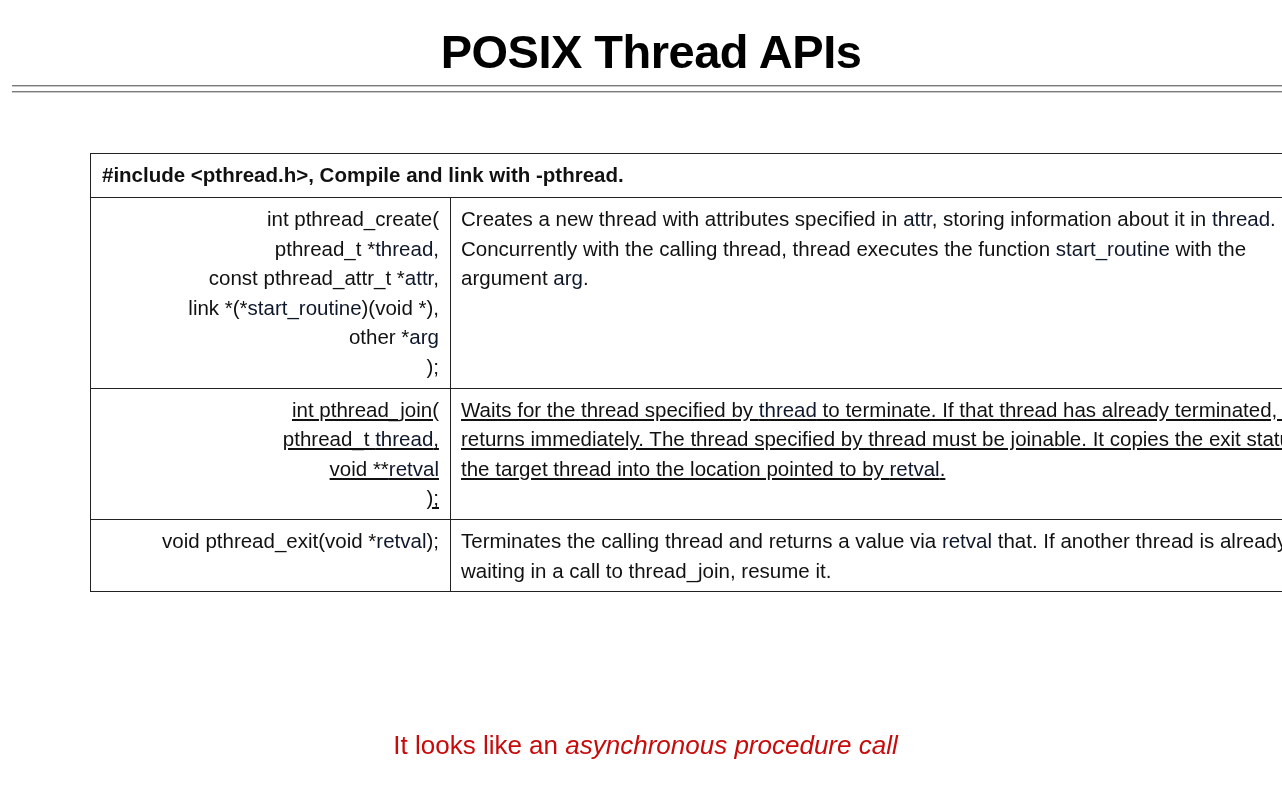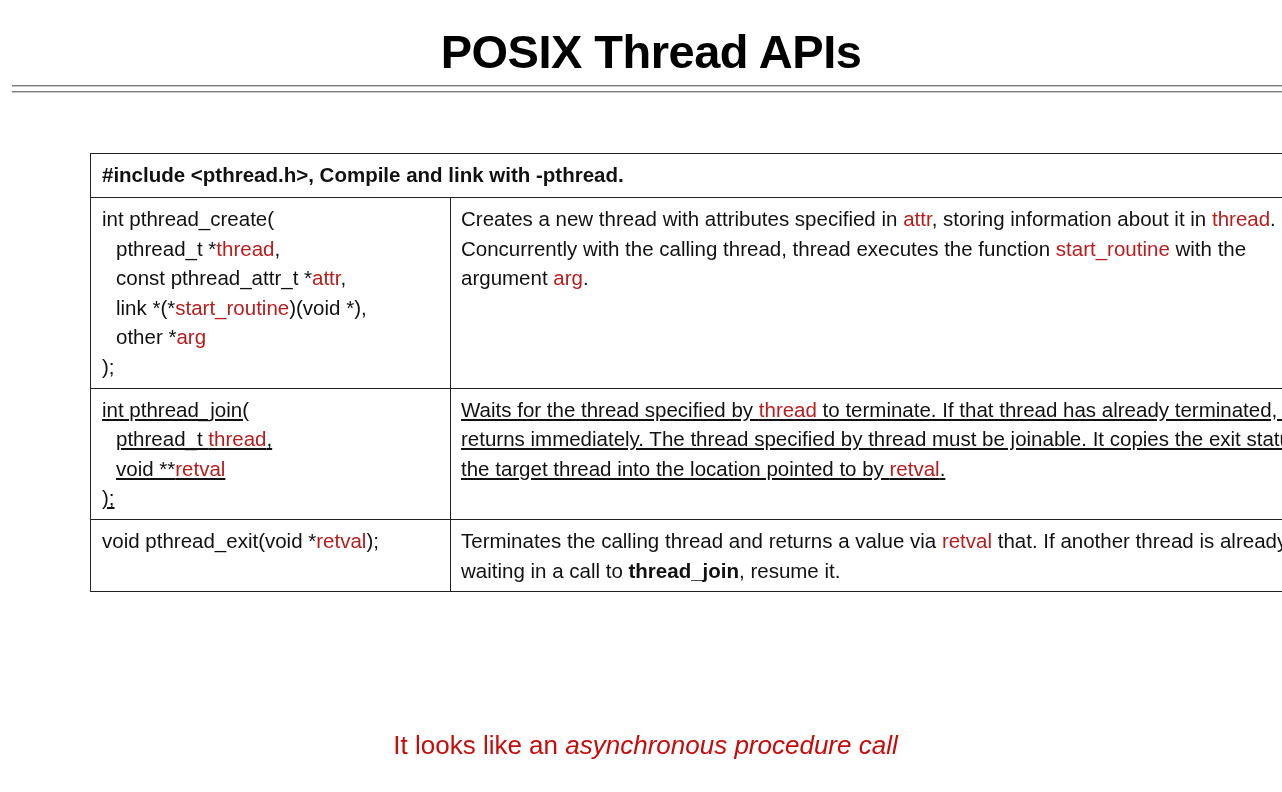--- a/index.html
+++ b/index.html
@@ -64,24 +64,24 @@
     }
     .api-table .sig-cell {
       width: 360px;
       padding: 6px 11px 6px 11px;
       box-sizing: border-box;
     }
     .api-table .desc-cell {
       padding: 6px 10px 6px 10px;
       box-sizing: border-box;
     }
-    .sig-line { white-space: pre; display: block; }
+    .sig-line { white-space: pre; display: block; text-align: right; }
     .indent { padding-left: 14px; }
-    .green { color: #b91c1c; }
-    .bold { font-weight: bold; }
+    .green { color: #0f172a; }
+    .bold { font-weight: normal; }
     .row1 { height: 189px; }
     .row2 { height: 130px; text-decoration: underline; }
     .row3 { height: 110px; }
     .row4 { height: 61px; }
 
     .caption {
       position: absolute;
       left: 0;
       top: 728px;
       width: 1291px;

